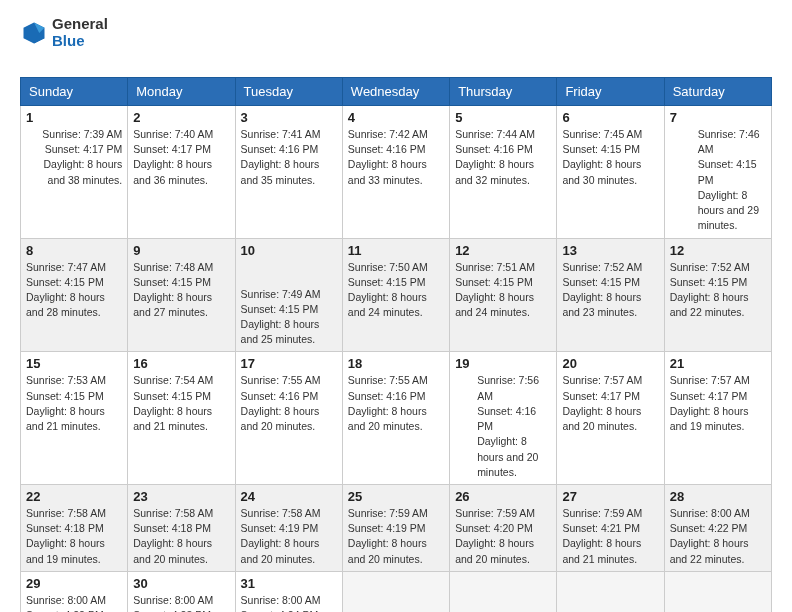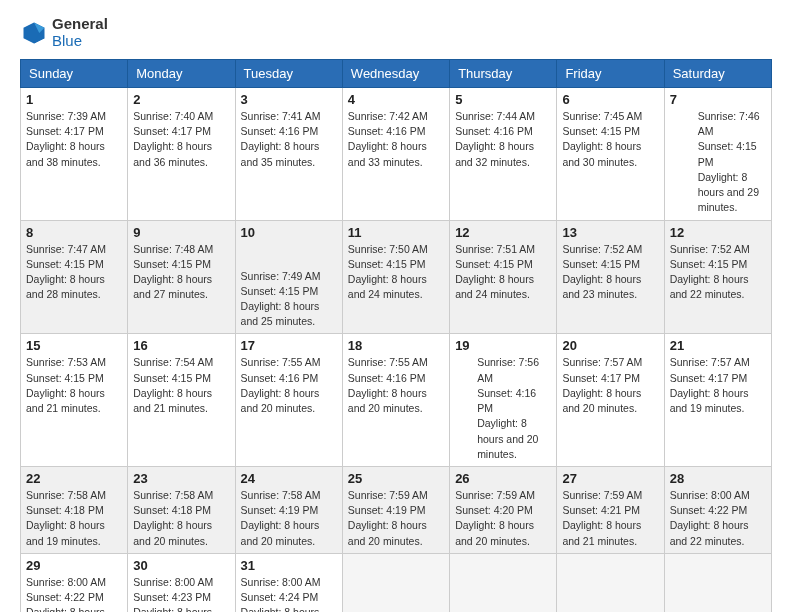--- a/index.html
+++ b/index.html
@@ -7,40 +7,40 @@
       font-family: Arial, sans-serif;
       background: #fff;
       width: 792px;
       min-height: 612px;
       padding: 16px 20px;
     }
     .header {
       display: flex;
       justify-content: space-between;
       align-items: flex-start;
-      margin-bottom: 10px;
+      margin-bottom: 28px;
     }
     .logo {
       display: flex;
       align-items: center;
       gap: 4px;
     }
     .logo-text {
       display: flex;
       flex-direction: column;
       line-height: 1.1;
     }
     .logo-general {
       font-size: 15px;
       font-weight: bold;
       color: #333;
     }
     .logo-blue {
       font-size: 15px;
-      font-weight: normal;
+      font-weight: bold;
       color: #1a6bb5;
     }
     .logo-icon {
       width: 28px;
       height: 28px;
     }
     .title-block {
       text-align: right;
     }
     .month-title {
@@ -119,21 +119,21 @@
         <th>Wednesday</th>
         <th>Thursday</th>
         <th>Friday</th>
         <th>Saturday</th>
       </tr>
     </thead>
   <tbody id="cal-tbody">
       <tr>
         <td>
           <span class="day-num">1</span>
-          <div class="day-info" style="white-space: pre-line;">Sunrise: 7:39 AM
+          <div class="day-info" style="white-space: pre-line; text-align: right;">Sunrise: 7:39 AM
 Sunset: 4:17 PM
 Daylight: 8 hours and 38 minutes.</div>
         </td>
         <td>
           <span class="day-num">2</span>
           <div class="day-info" style="white-space: pre-line;">Sunrise: 7:40 AM
 Sunset: 4:17 PM
 Daylight: 8 hours and 36 minutes.</div>
         </td>
         <td>

